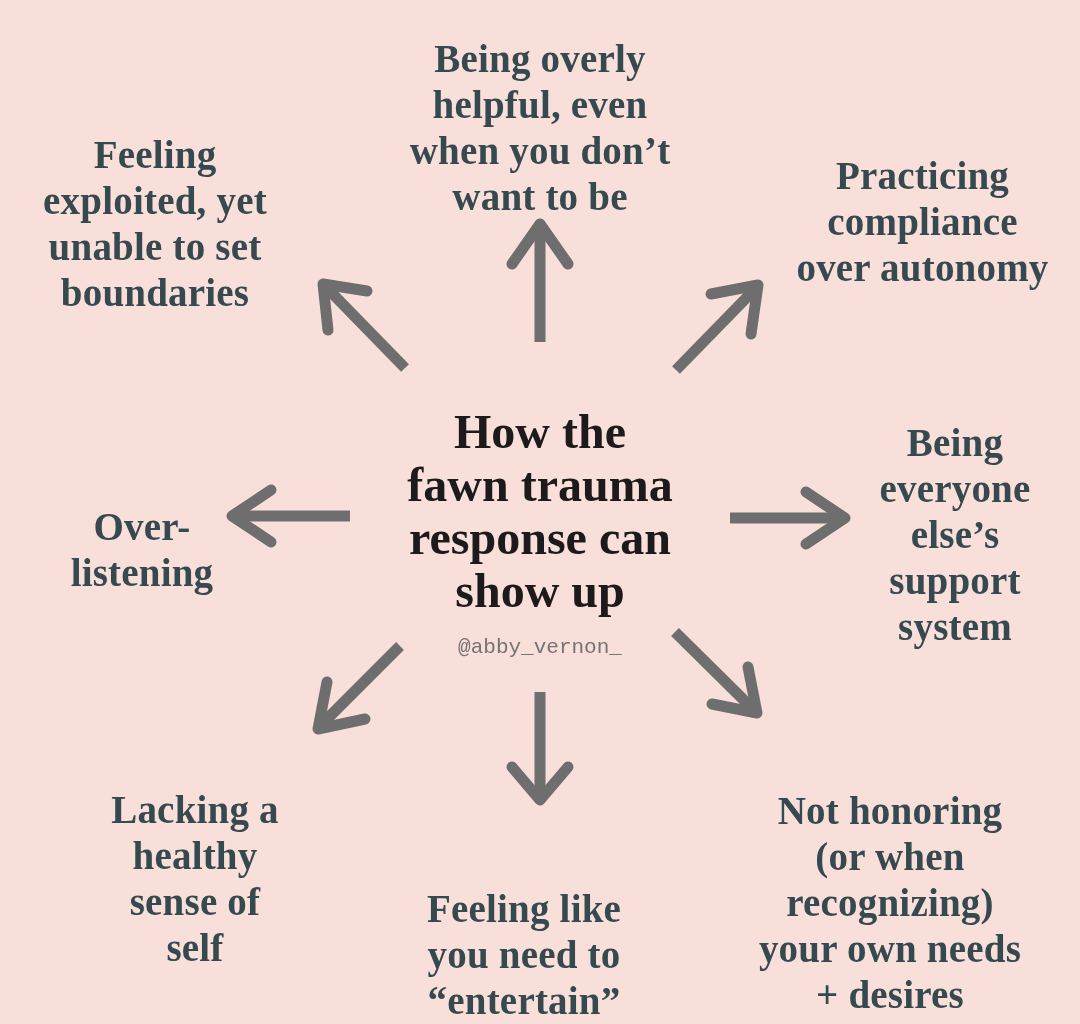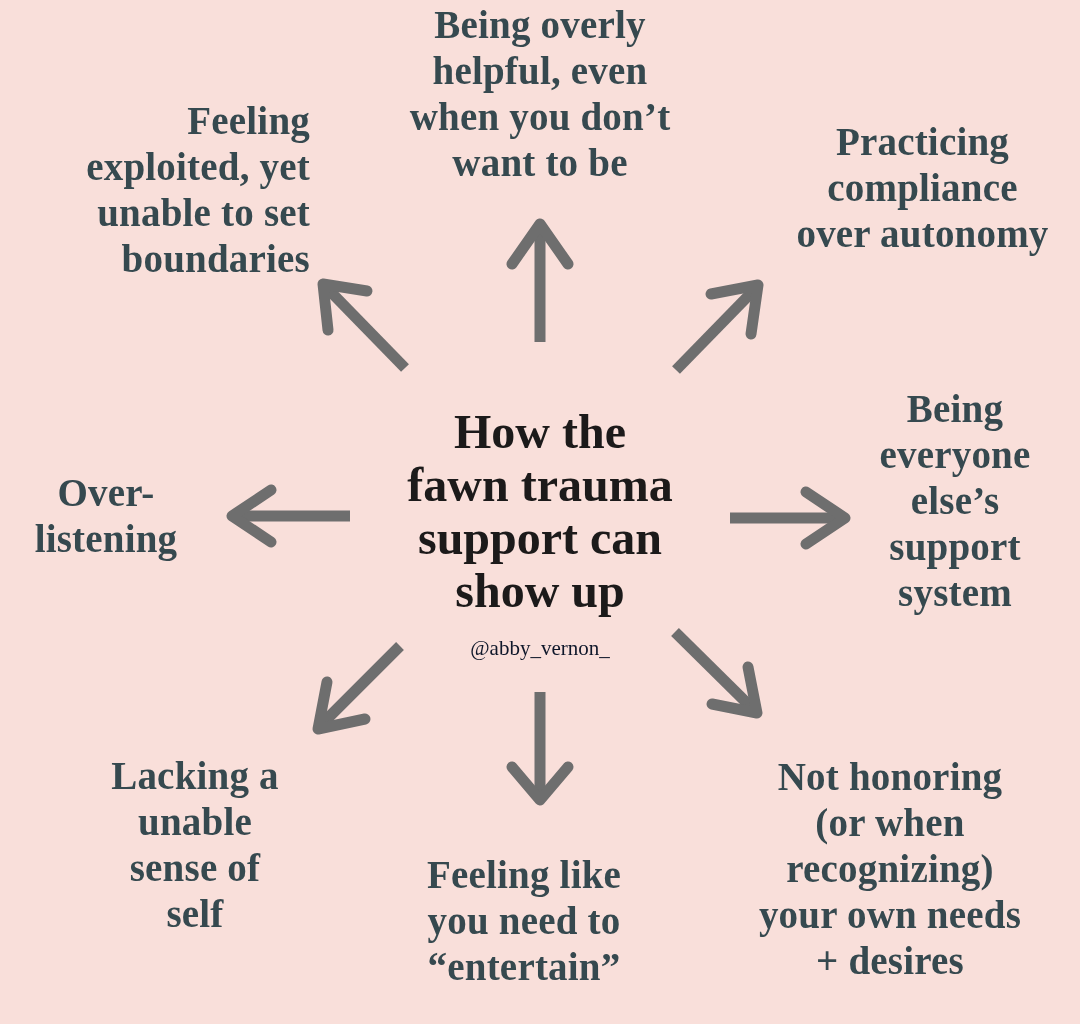--- a/index.html
+++ b/index.html
@@ -5,28 +5,29 @@
   html, body { margin:0; padding:0; }
   body {
     width:1080px; height:1024px; position:relative; overflow:hidden;
     background:#f9dfda;
     font-family:"Liberation Serif","DejaVu Serif",serif;
   }
   .label {
     position:absolute; text-align:center; color:#36494f;
     font-weight:bold; font-size:39px; line-height:46px; white-space:pre-line;
     letter-spacing:0.2px;
+    margin-top:34px;
   }
   .title {
     position:absolute; left:360px; top:405px; width:360px; text-align:center;
     color:#1c1a1a; font-weight:bold; font-size:48px; line-height:53px; white-space:pre-line;
   }
   .handle {
     position:absolute; left:390px; top:636px; width:300px; text-align:center;
-    color:#0f172a; font-family:Liberation Serif, serif; font-size:21px;
+    color:#737373; font-family:Liberation Mono, monospace; font-size:21px;
   }
   svg.arrows { position:absolute; left:0; top:0; }
   .arrow line, .arrow polyline {
     stroke:#6e6e6e; stroke-width:11; fill:none; stroke-linecap:round; stroke-linejoin:round;
   }
   .arrow line.shaft { stroke-linecap:butt; }
 </style>
 </head>
 <body>
 
@@ -58,48 +59,48 @@
   <g class="arrow">
     <line class="shaft" x1="540" y1="692" x2="540" y2="796"></line>
     <polyline points="512,767 540,800 568,767"></polyline>
   </g>
   <g class="arrow">
     <line class="shaft" x1="675" y1="632" x2="756" y2="712"></line>
     <polyline points="712,704 757,713 748,667"></polyline>
   </g>
 </svg>
 
-<div class="label" style="left:0px; top:98px; width:310px;text-align:right;">Feeling
+<div class="label" style="left:0px; top:98px; width:310px;">Feeling
 exploited, yet
 unable to set
 boundaries</div>
 <div class="label" style="left:385px; top:2px; width:310px;">Being overly
 helpful, even
 when you don’t
 want to be</div>
 <div class="label" style="left:755px; top:119px; width:335px;">Practicing
 compliance
 over autonomy</div>
-<div class="label" style="left:12px; top:470px; width:188px;">Over-
+<div class="label" style="left:0px; top:470px; width:188px;padding-left:48px;">Over-
 listening</div>
 <div class="label" style="left:845px; top:386px; width:220px;">Being
 everyone
 else’s
 support
 system</div>
 <div class="label" style="left:60px; top:753px; width:270px;">Lacking a
-unable
+healthy
 sense of
 self</div>
 <div class="label" style="left:384px; top:852px; width:280px;">Feeling like
 you need to
 “entertain”</div>
 <div class="label" style="left:715px; top:754px; width:350px;">Not honoring
 (or when
 recognizing)
 your own needs
 + desires</div>
 
 <div class="title">How the
 fawn trauma
-support can
+response can
 show up</div>
 <div class="handle">@abby_vernon_</div>
 
 </body></html>

